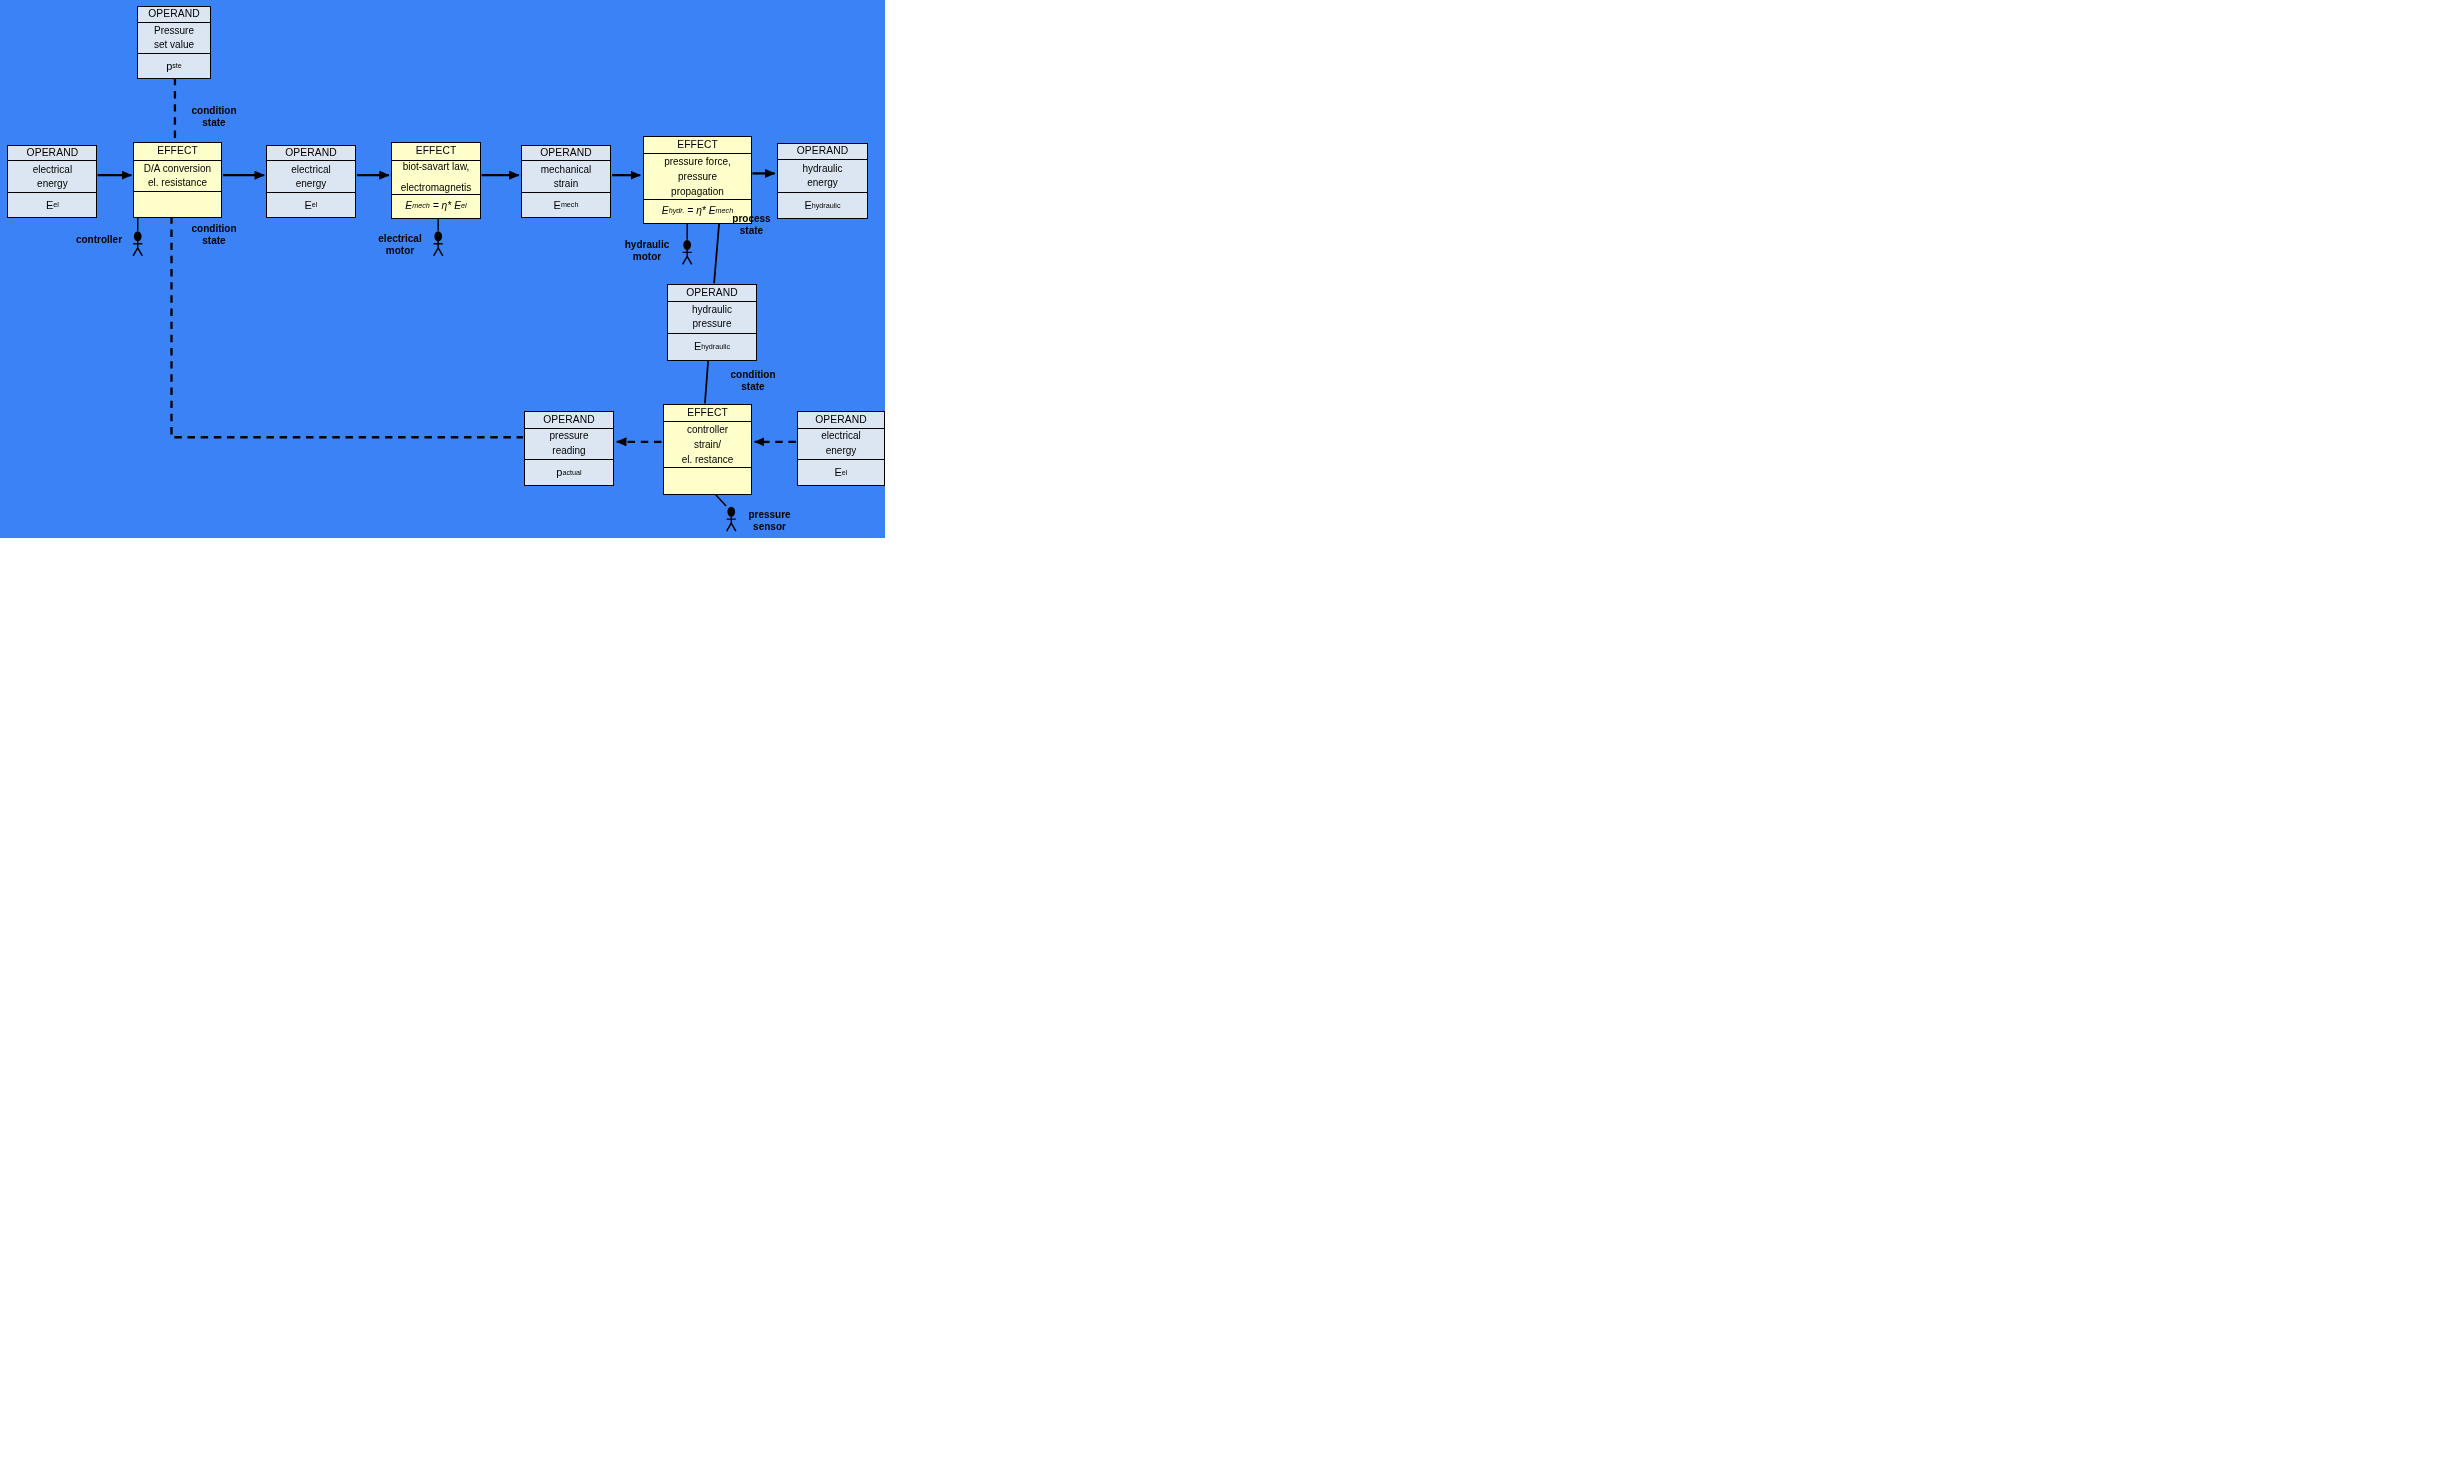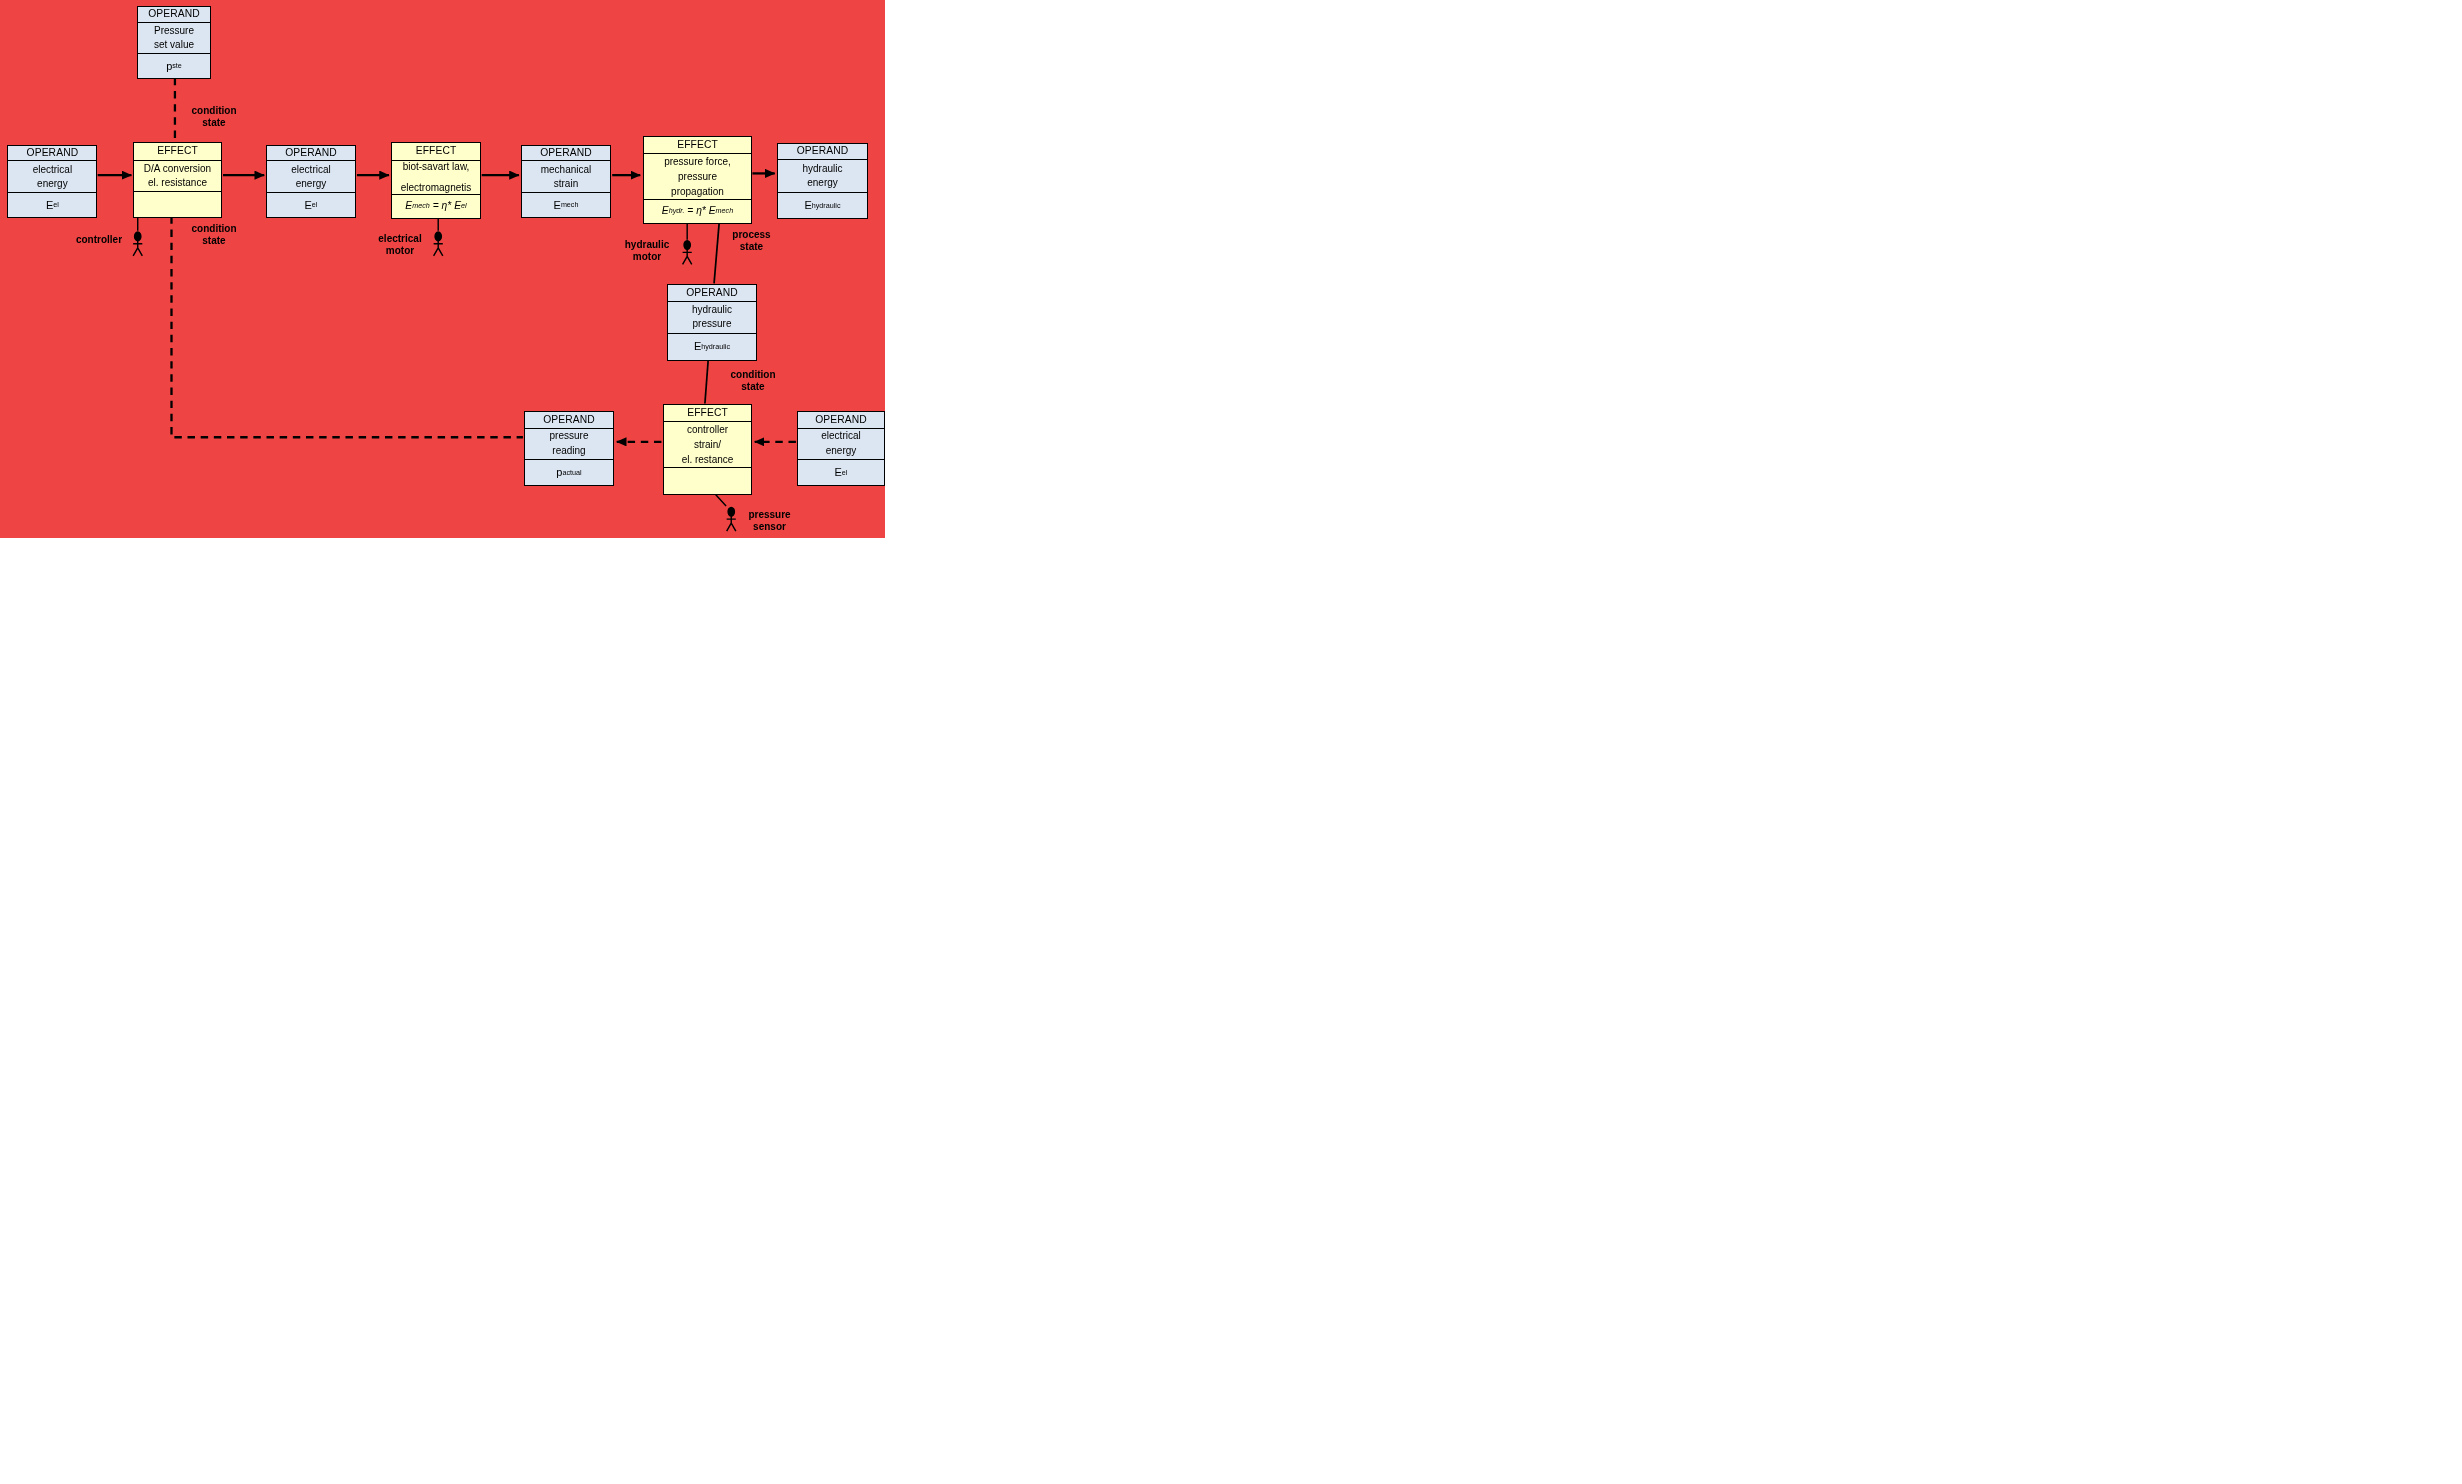--- a/index.html
+++ b/index.html
@@ -1,16 +1,16 @@
 <!DOCTYPE html>
 <html style="font-size:9.2px"><head>
 <meta charset="utf-8">
 <style>
   html,body{margin:0;padding:0;background:#ffffff;font-family:"Liberation Sans","DejaVu Sans",sans-serif;}
-  #canvas{position:relative;width:885px;height:538px;background:#ef4444;overflow:hidden;}
+  #canvas{position:relative;width:885px;height:538px;background:#3b82f6;overflow:hidden;}
   svg.layer{position:absolute;left:0;top:0;}
   .box{position:absolute;border:1.1px solid #000;box-sizing:border-box;display:flex;flex-direction:column;}
   .box.operand{background:#dce6f2;}
   .box.effect{background:#ffffcc;}
   .sec{display:flex;align-items:center;justify-content:center;text-align:center;
        font-size:10px;line-height:14.3px;color:#000;box-sizing:border-box;white-space:pre-line;}
   .sec + .sec{border-top:1.1px solid #000;}
   .hdr{font-size:10.3px;letter-spacing:0.1px;}
   .sym{font-size:11px;white-space:nowrap;}
   .sym sub, .formula sub{font-size:7.2px;line-height:0;}
@@ -187,21 +187,21 @@
 
   <div class="lbl" style="left:183px;top:105px;width:62px">condition
 state</div>
   <div class="lbl right" style="left:68px;top:234px;width:62px">controller</div>
   <div class="lbl" style="left:183px;top:223px;width:62px">condition
 state</div>
   <div class="lbl" style="left:370px;top:233px;width:60px">electrical
 motor</div>
   <div class="lbl" style="left:617px;top:239px;width:60px">hydraulic
 motor</div>
-  <div class="lbl" style="left:725px;top:229px;width:53px">process
+  <div class="lbl" style="left:725px;top:213px;width:53px">process
 state</div>
   <div class="lbl" style="left:722px;top:369px;width:62px">condition
 state</div>
   <div class="lbl" style="left:741px;top:509px;width:57px">pressure
 sensor</div>
 
 </div>
 
 
 </body></html>

